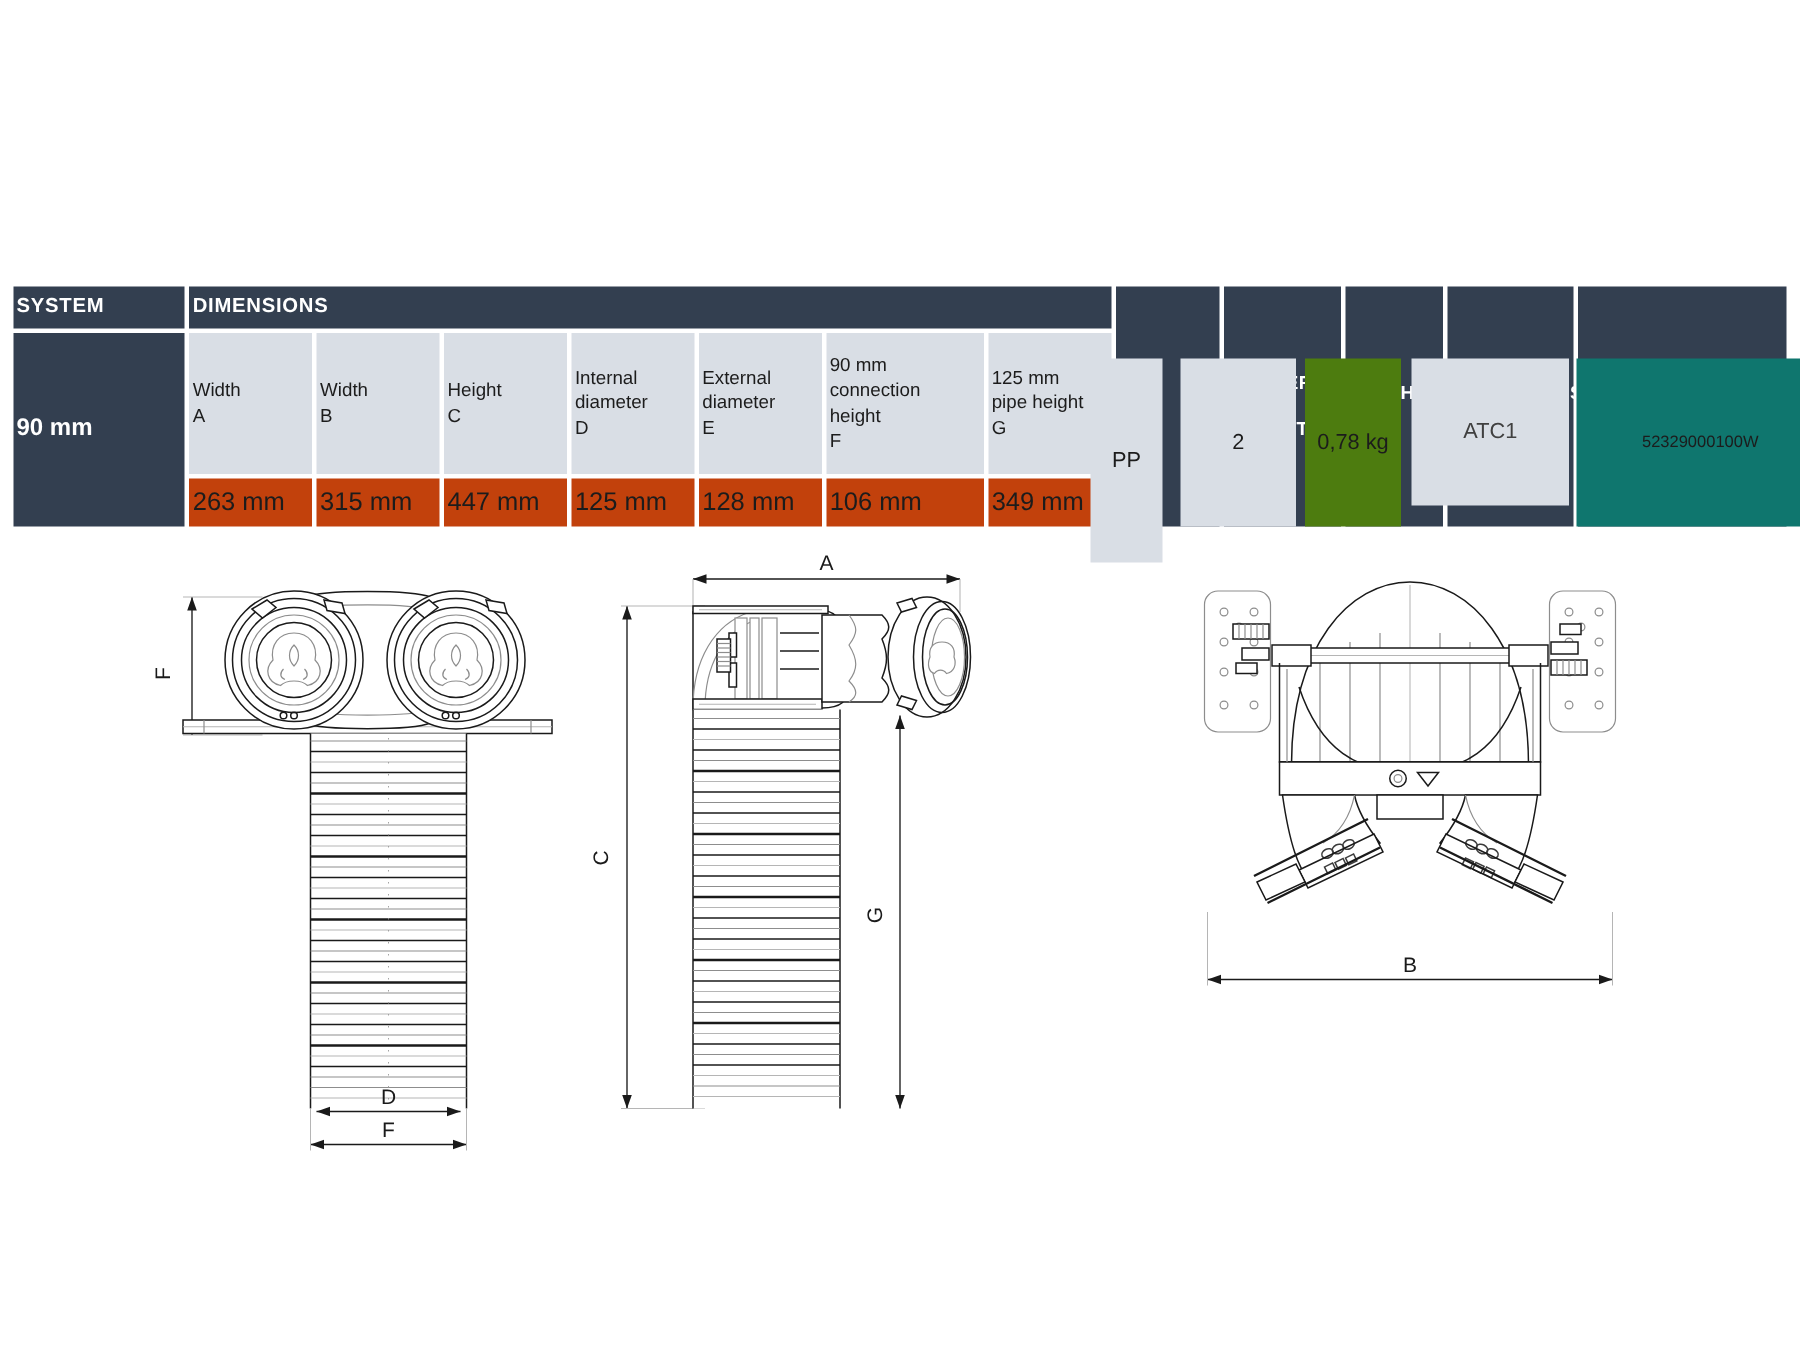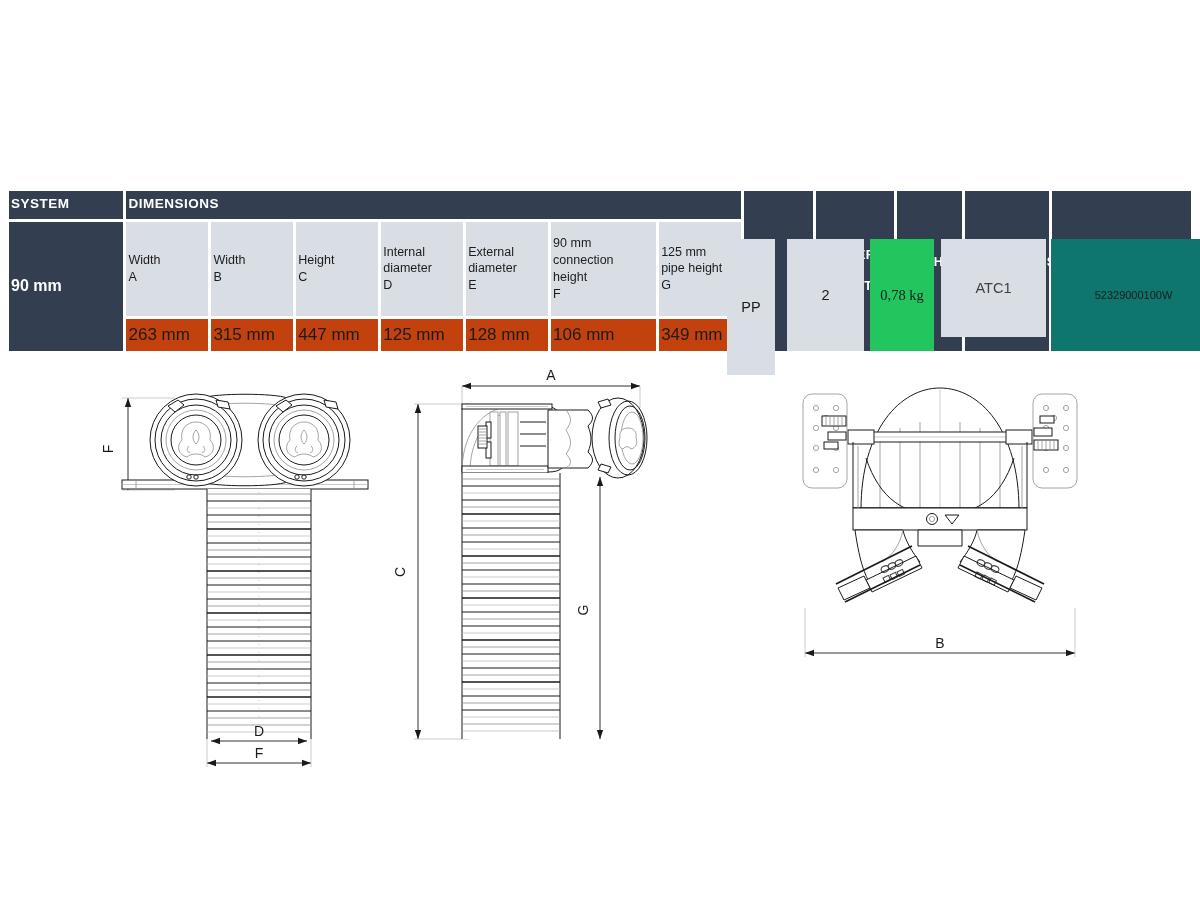--- a/index.html
+++ b/index.html
@@ -516,16 +516,16 @@
     </g>
     <text class="dimtxt" x="940" y="288" text-anchor="middle">B</text>
   </g>
 
 </svg>
 </div>
 
 <div>
   <div style="position:absolute;left:727px;top:239px;width:48px;height:136px;background:#d9dee5;display:flex;align-items:center;justify-content:center;font-size:14.5px;color:#1c1c1c;">PP</div>
   <div style="position:absolute;left:787px;top:239px;width:77px;height:112px;background:#d9dee5;display:flex;align-items:center;justify-content:center;font-size:14.5px;color:#1c1c1c;">2</div>
-  <div style="position:absolute;left:870px;top:239px;width:64px;height:112px;background:#22c55e;display:flex;align-items:center;justify-content:center;font-size:14.5px;color:#1c1c1c;font-family:Liberation Serif, serif;">0,78 kg</div>
+  <div style="position:absolute;left:870px;top:239px;width:64px;height:112px;background:#4d7c0f;display:flex;align-items:center;justify-content:center;font-size:14.5px;color:#1c1c1c;">0,78 kg</div>
   <div style="position:absolute;left:941px;top:239px;width:105px;height:98px;background:#d9dee5;display:flex;align-items:center;justify-content:center;font-size:14.5px;color:#404040;">ATC1</div>
   <div style="position:absolute;left:1051px;top:239px;width:165px;height:112px;background:#0f766e;display:flex;align-items:center;justify-content:center;font-size:11px;color:#1c1c1c;">52329000100W</div>
 </div>
 
 </body></html>

